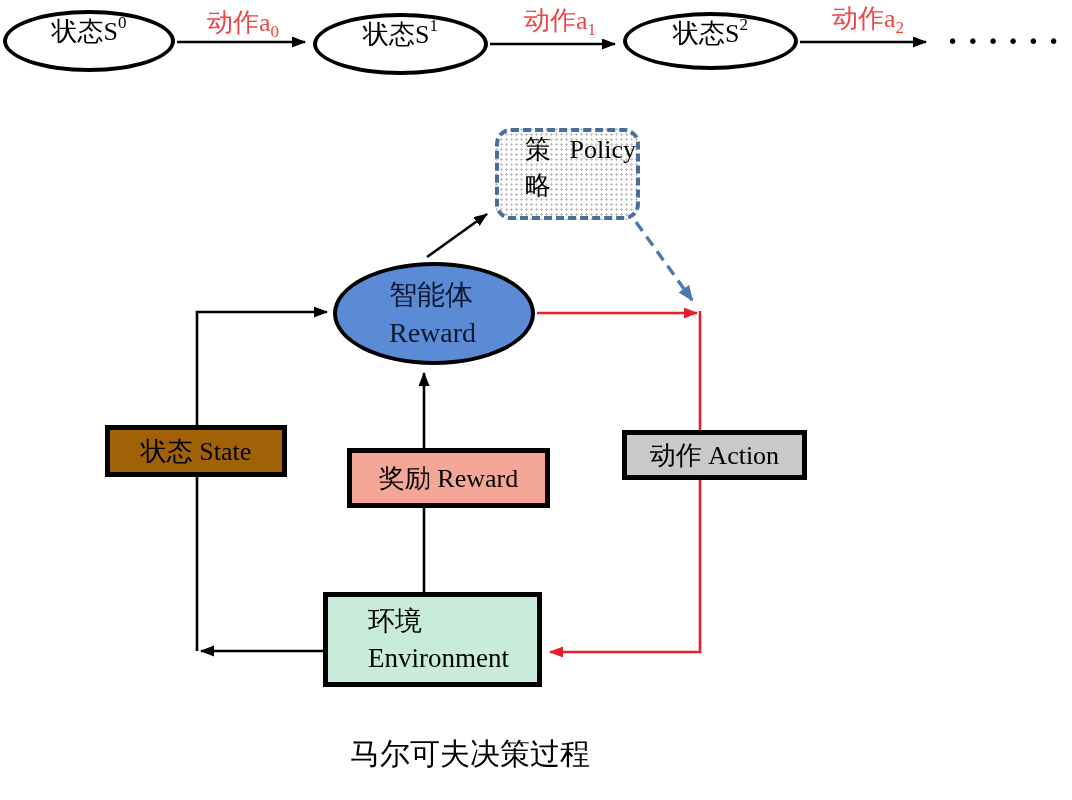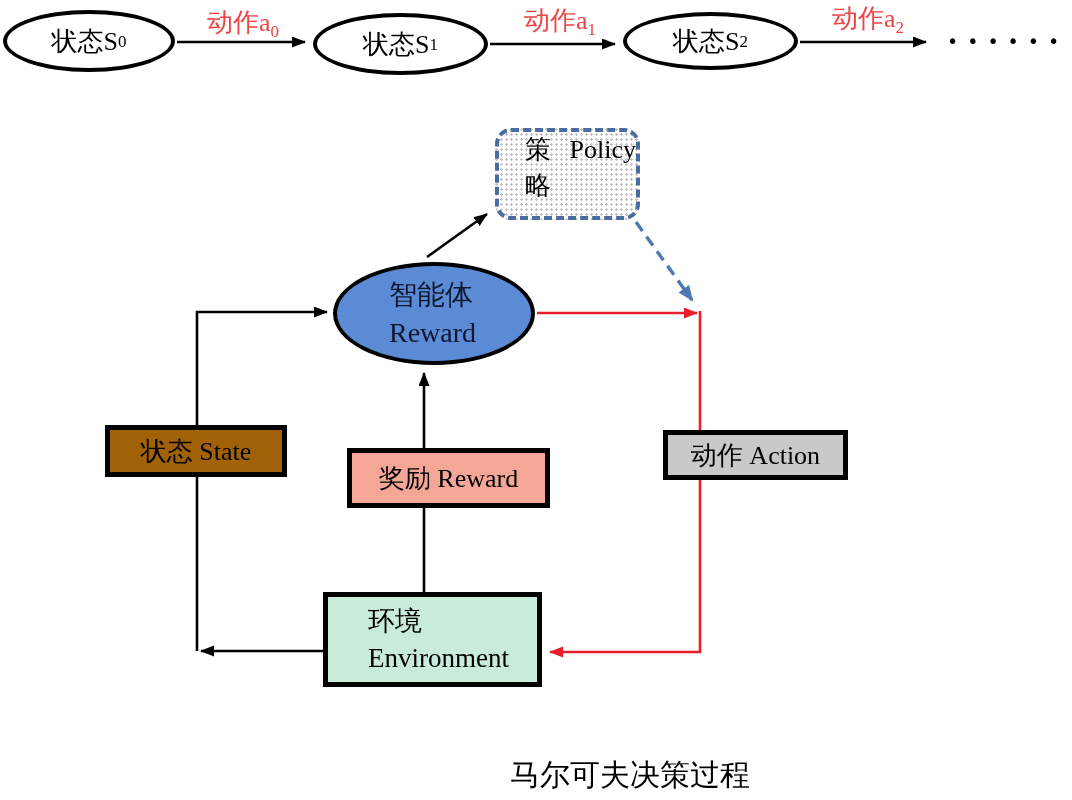--- a/index.html
+++ b/index.html
@@ -19,21 +19,21 @@
     width: 1072px; height: 800px;
     z-index: 1;
   }
   .node { position: absolute; z-index: 2; box-sizing: border-box; color: #000; }
 
   
   .chain-ellipse {
     border: 4px solid #000;
     border-radius: 50%;
     background: #ffffff;
-    display: flex; align-items: center; justify-content: center;
+    display: flex; align-items: flex-start; justify-content: center;
     font-size: 26px;
   }
   .chain-ellipse sub, .chain-label sub {
     font-size: 17px;
     line-height: 1;
   }
   .chain-label {
     position: absolute; z-index: 2;
     text-align: center;
     font-size: 26px;
@@ -73,35 +73,35 @@
   }
 
   
   .rect-box {
     border: 5px solid #000;
     display: flex; align-items: center; justify-content: center;
     font-size: 26px;
   }
   .state-box  { left: 105px; top: 425px; width: 182px; height: 52px; background: #a16207; }
   .reward-box { left: 347px; top: 448px; width: 203px; height: 60px; background: #f4a797; }
-  .action-box { left: 622px; top: 430px; width: 185px; height: 50px; background: #c9c9c9; margin-left: 41px; }
+  .action-box { left: 622px; top: 430px; width: 185px; height: 50px; background: #c9c9c9; }
 
   .environment-box {
     left: 323px; top: 592px; width: 219px; height: 95px;
     border: 5px solid #000;
     background: #c8ecd9;
     display: flex; flex-direction: column; justify-content: center;
     padding-left: 40px;
     font-size: 27px; line-height: 37px;
   }
 
   .diagram-title {
     position: absolute; z-index: 2;
-    left: 350px; top: 755px; width: 400px;
-    text-align: right;
+    left: 350px; top: 734px; width: 400px;
+    text-align: left;
     font-size: 30px;
     color: #000;
   }
 
   .wire { fill: none; stroke-width: 2.6px; }
   .wire-dashed { fill: none; stroke-width: 3.4px; stroke-dasharray: 11 7; }
 </style>
 </head>
 <body>
 

